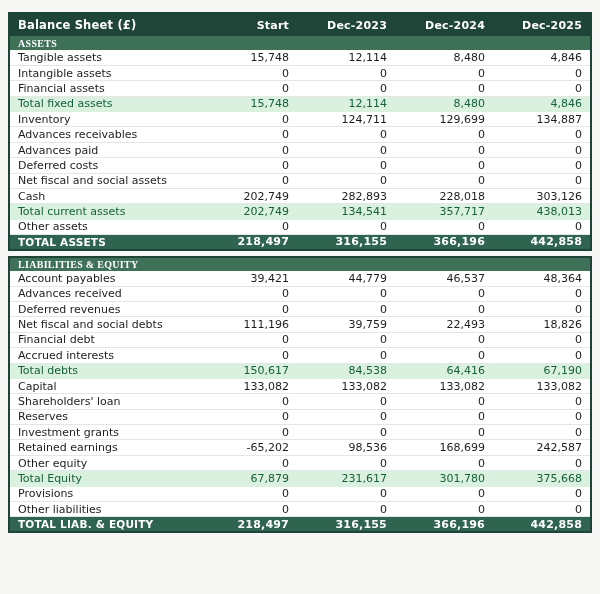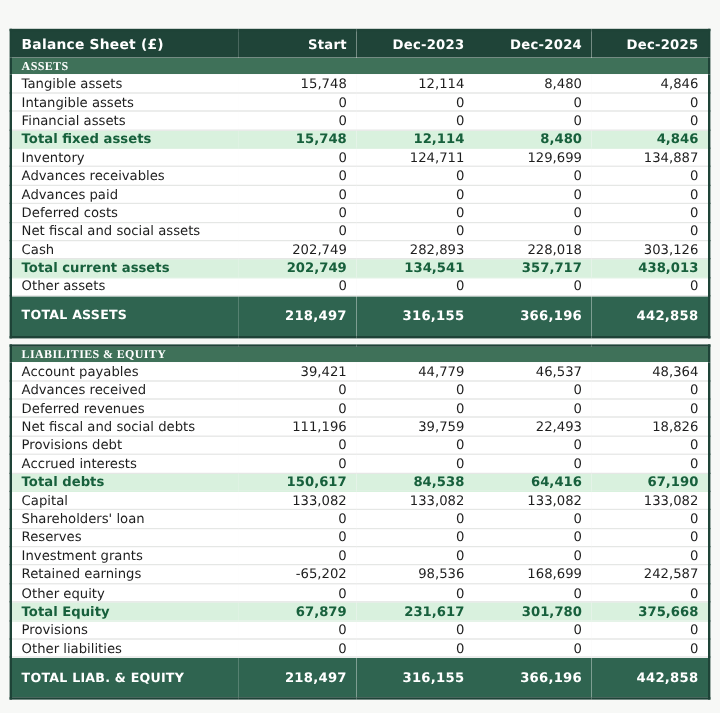--- a/index.html
+++ b/index.html
@@ -6,21 +6,21 @@
     margin: 0;
     padding: 0;
     width: 600px;
     height: 594px;
     background: var(--page_bg, #f7f8f6);
     font-family: "DejaVu Sans", "Liberation Sans", sans-serif;
   }
   .sheet {
     position: absolute;
     left: 8px;
-    top: 24px;
+    top: 12px;
     width: 584px;
   }
   table.block {
     width: 584px;
     border-collapse: collapse;
     table-layout: fixed;
     border: 2px solid var(--border, #1e4337);
   }
   col.c-label { width: auto; }
   col.c-num { width: 98px; }
@@ -66,26 +66,26 @@
     font-size: 11px;
     color: var(--body_text, #1d1d1d);
   }
 
   tr.row.subtotal {
     background: var(--subtotal_bg, #d9f1de);
     border-bottom: 1px solid var(--subtotal_bg, #d9f1de);
   }
   tr.row.subtotal td {
     color: var(--subtotal_text, #17603c);
-    font-weight: bold;
+    font-weight: normal;
   }
 
   tr.grand-total {
     background: var(--total_bg, #2f6450);
-    height: 34px;
+    height: 15px;
   }
   tr.grand-total td {
     color: #ffffff;
     font-weight: bold;
     font-size: 10.5px;
     letter-spacing: 0.2px;
   }
   tr.grand-total td.t-num { font-size: 11px; }
 
   .block-gap { height: 5px; }
@@ -246,21 +246,21 @@
           <td class="t-num">0</td>
         </tr>
         <tr class="row">
           <td class="t-left">Net fiscal and social debts</td>
           <td class="t-num">111,196</td>
           <td class="t-num">39,759</td>
           <td class="t-num">22,493</td>
           <td class="t-num">18,826</td>
         </tr>
         <tr class="row">
-          <td class="t-left">Provisions debt</td>
+          <td class="t-left">Financial debt</td>
           <td class="t-num">0</td>
           <td class="t-num">0</td>
           <td class="t-num">0</td>
           <td class="t-num">0</td>
         </tr>
         <tr class="row">
           <td class="t-left">Accrued interests</td>
           <td class="t-num">0</td>
           <td class="t-num">0</td>
           <td class="t-num">0</td>

